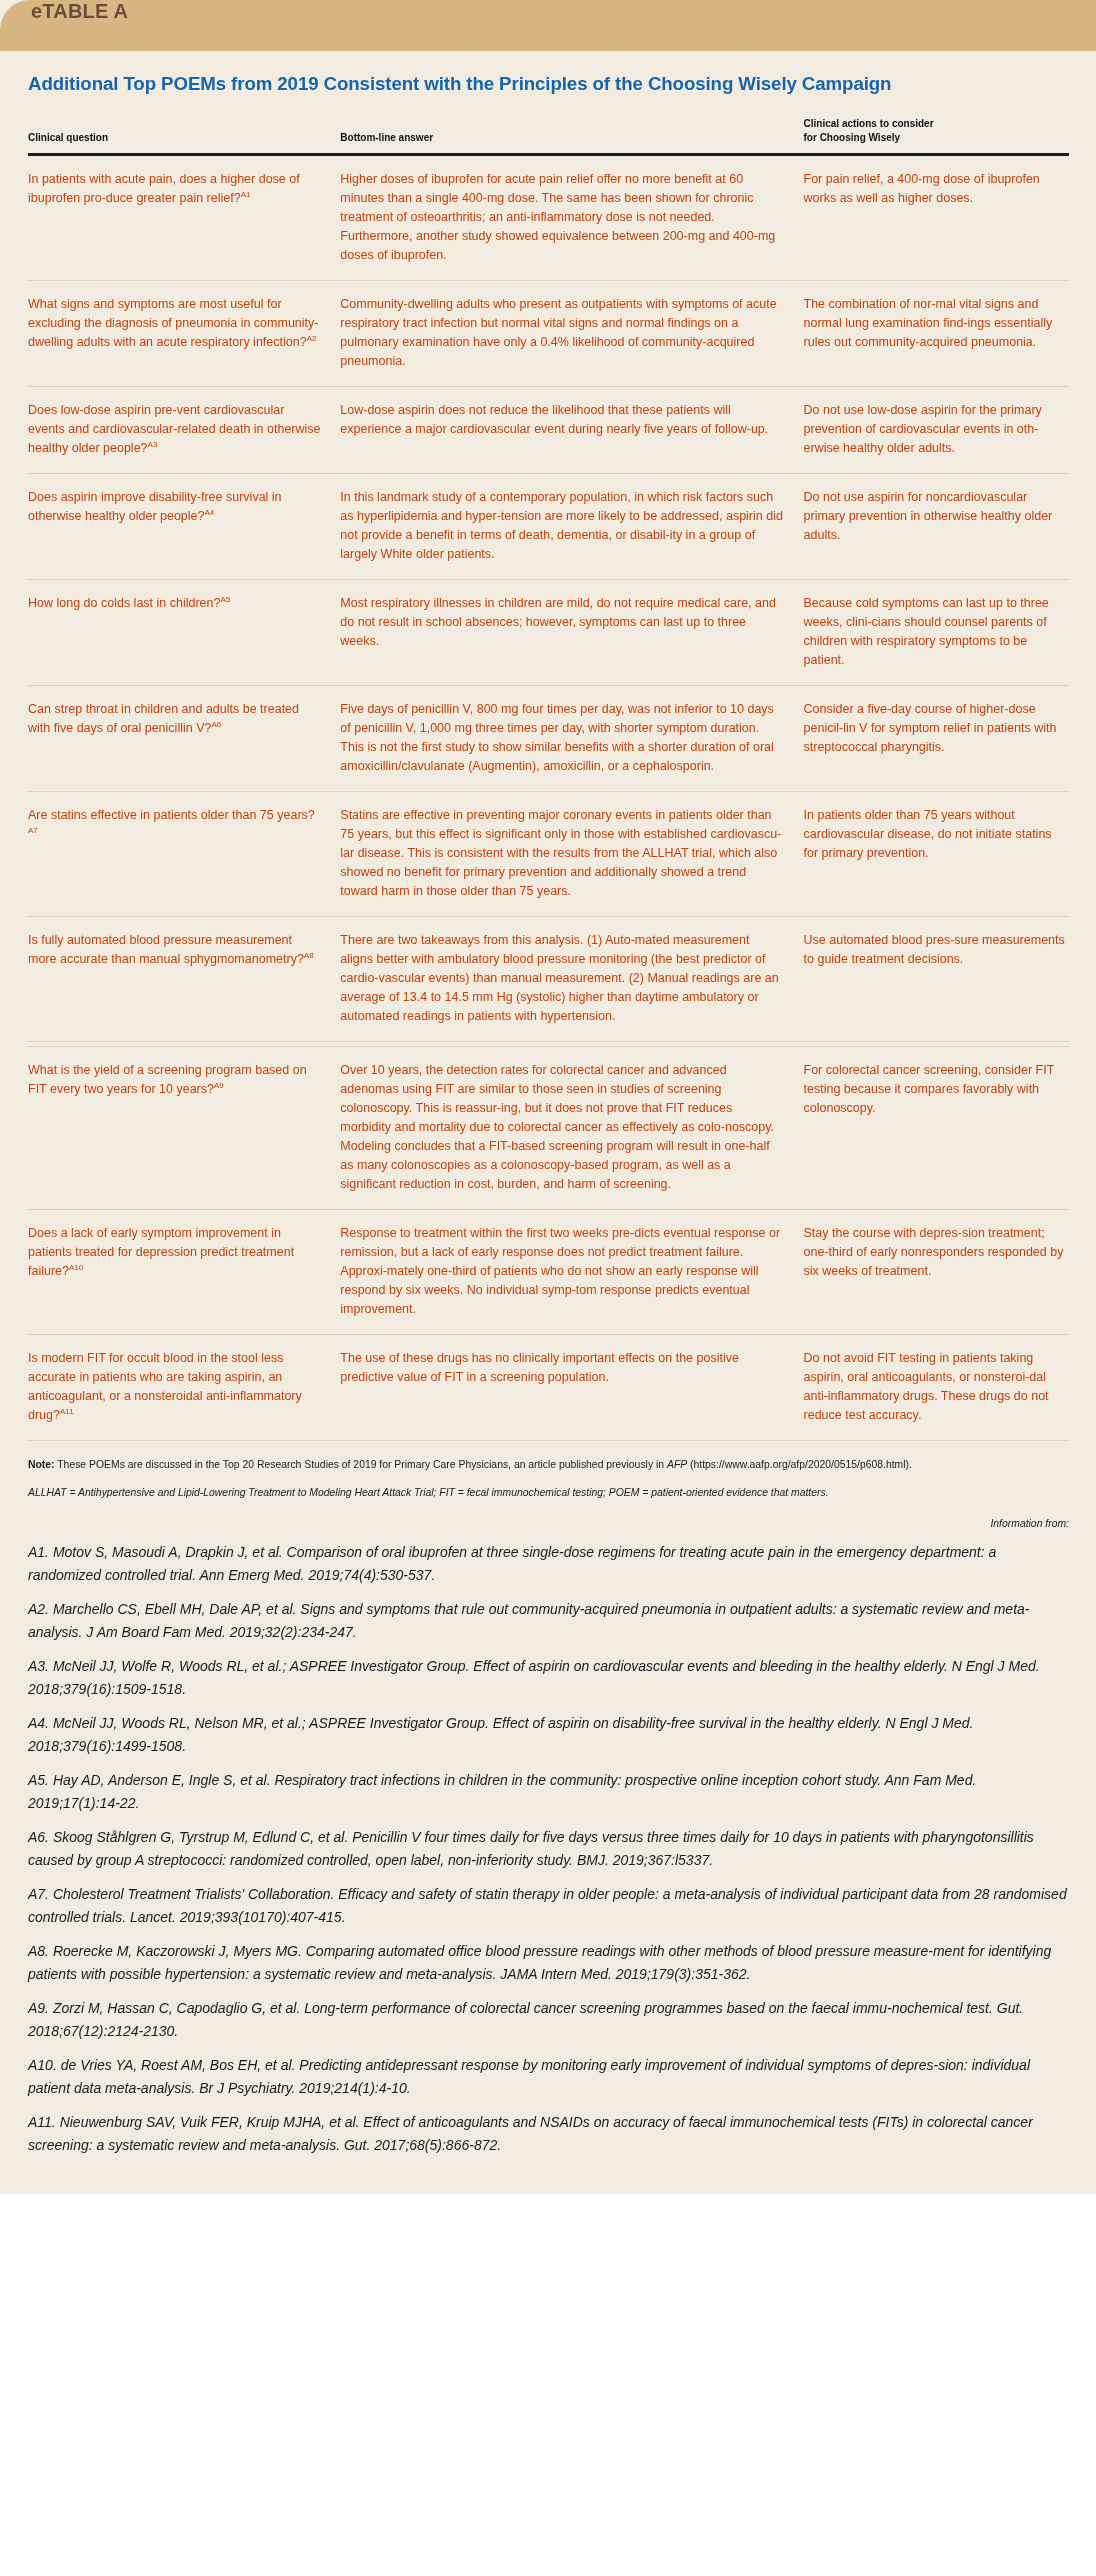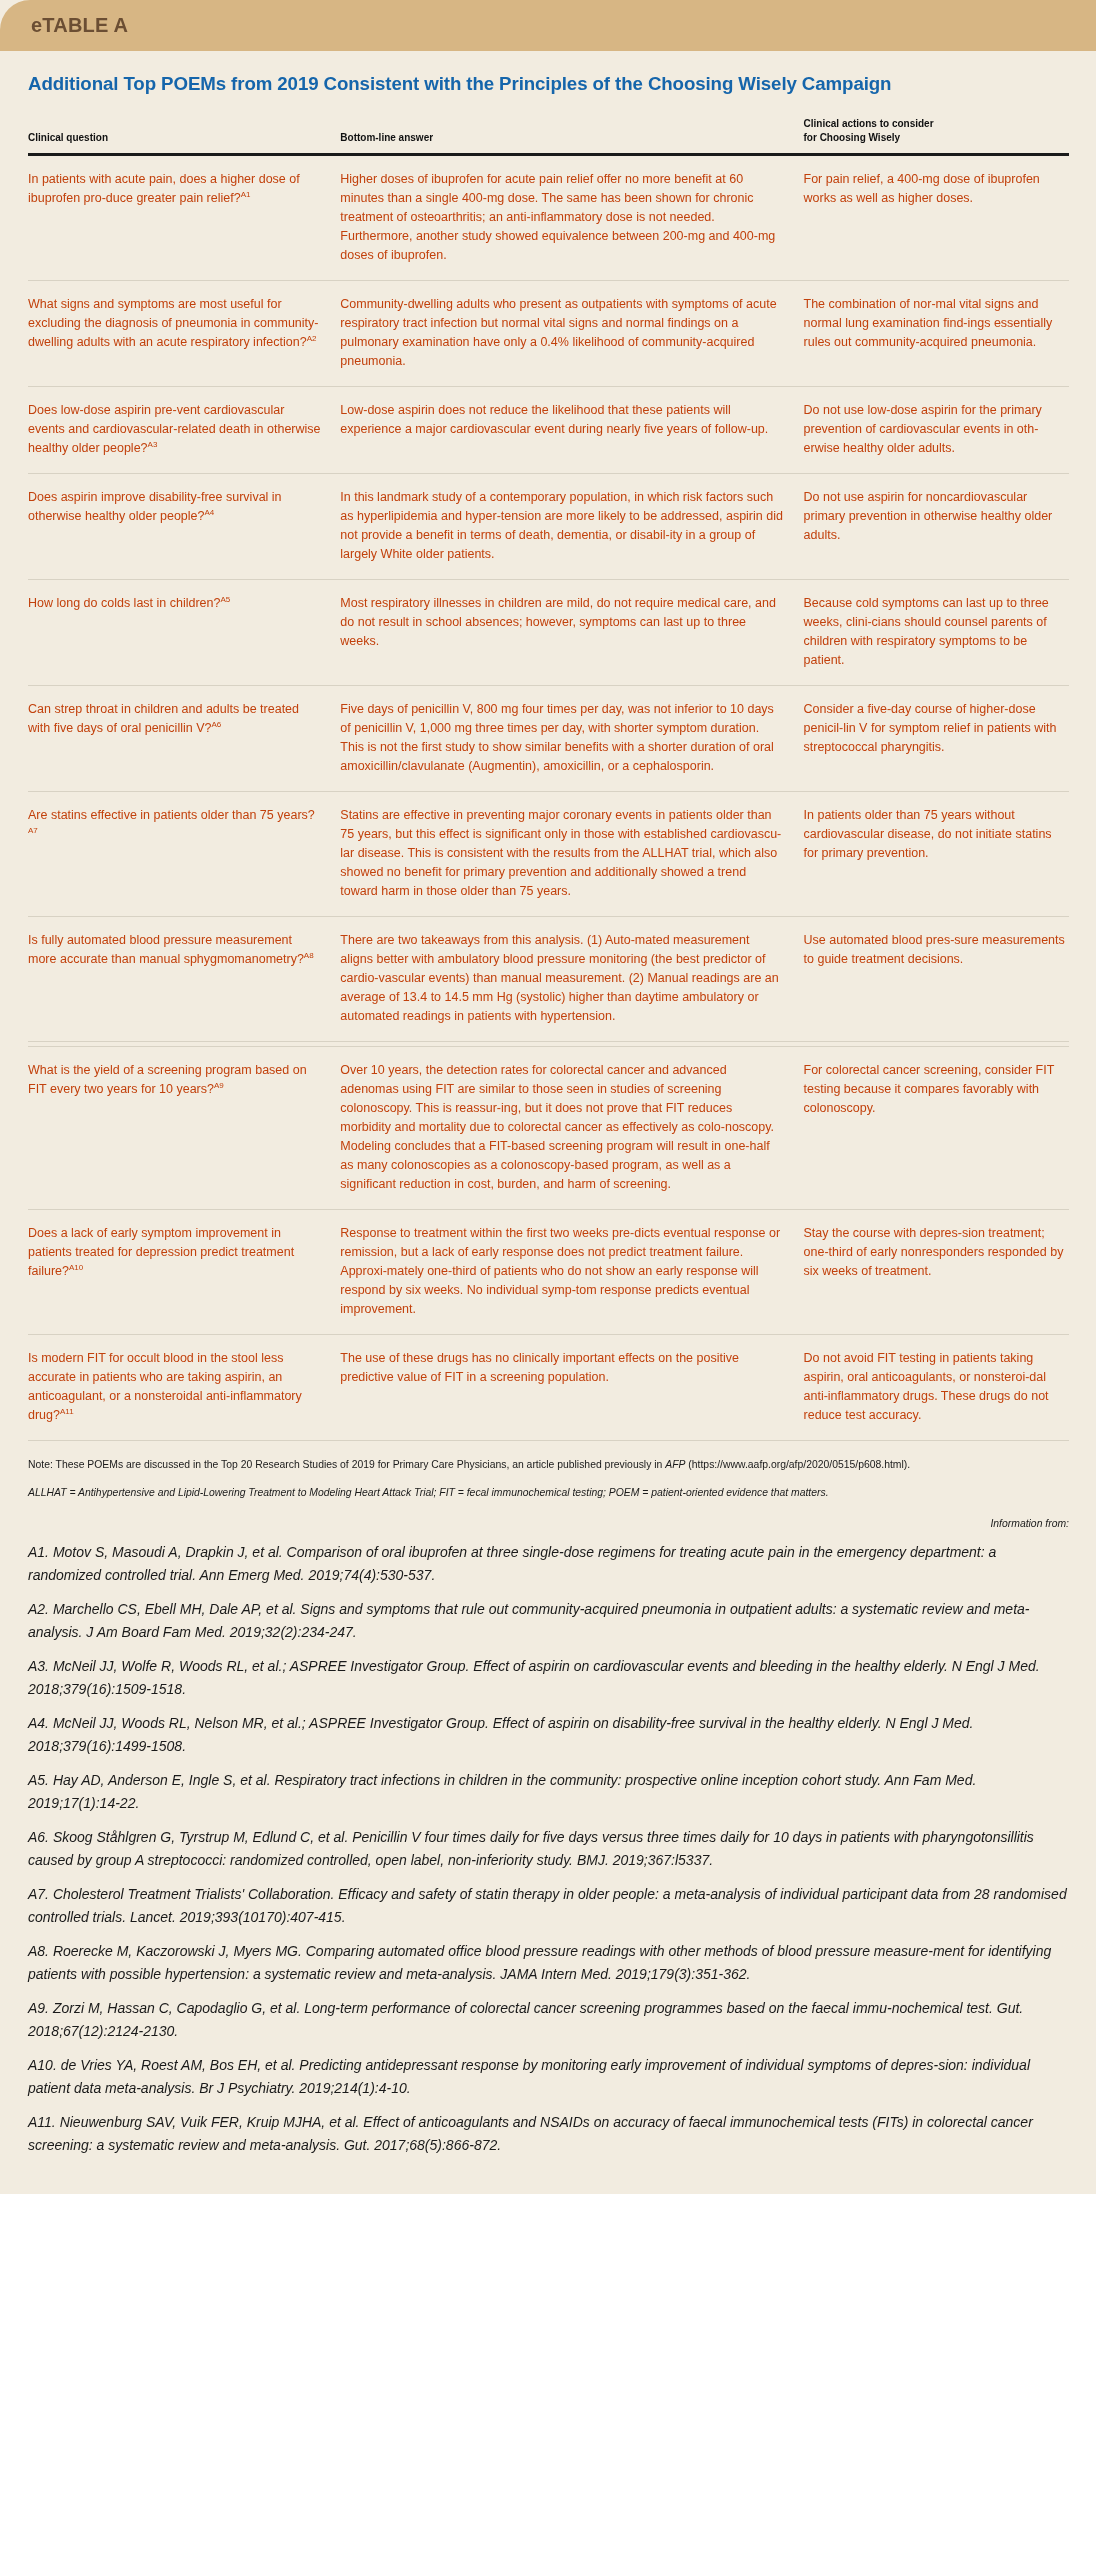--- a/index.html
+++ b/index.html
@@ -20,21 +20,21 @@
     position: relative;
   }
 
   
   .tab-header {
     position: relative;
     height: 51px;
     background: #d7b684;
     border-top-left-radius: 30px;
     display: flex;
-    align-items: center;
+    align-items: flex-start;
     padding-left: 31px;
   }
   .tab-label {
     font-size: 20px;
     font-weight: 700;
     color: #6b4e33;
     letter-spacing: 0.2px;
     font-family: "Liberation Sans", sans-serif;
   }
 
@@ -107,21 +107,21 @@
     border-top: 1.6px solid #d8d2c4;
     margin-top: 0;
     padding-top: 16px;
   }
   .fn {
     font-size: 10.4px;
     line-height: 1.62;
     color: #1a1a1a;
     margin: 0 0 11.7px 0;
   }
-  .fn b { font-weight: 400; }
+  .fn b { font-weight: 700; }
   .fn i, .fn em { font-style: italic; }
   .fn-italic {
     font-style: italic;
     font-size: 10.4px;
     line-height: 1.62;
     color: #1a1a1a;
     margin: 0 0 10.7px 0;
   }
   .info-from {
     font-style: italic;

